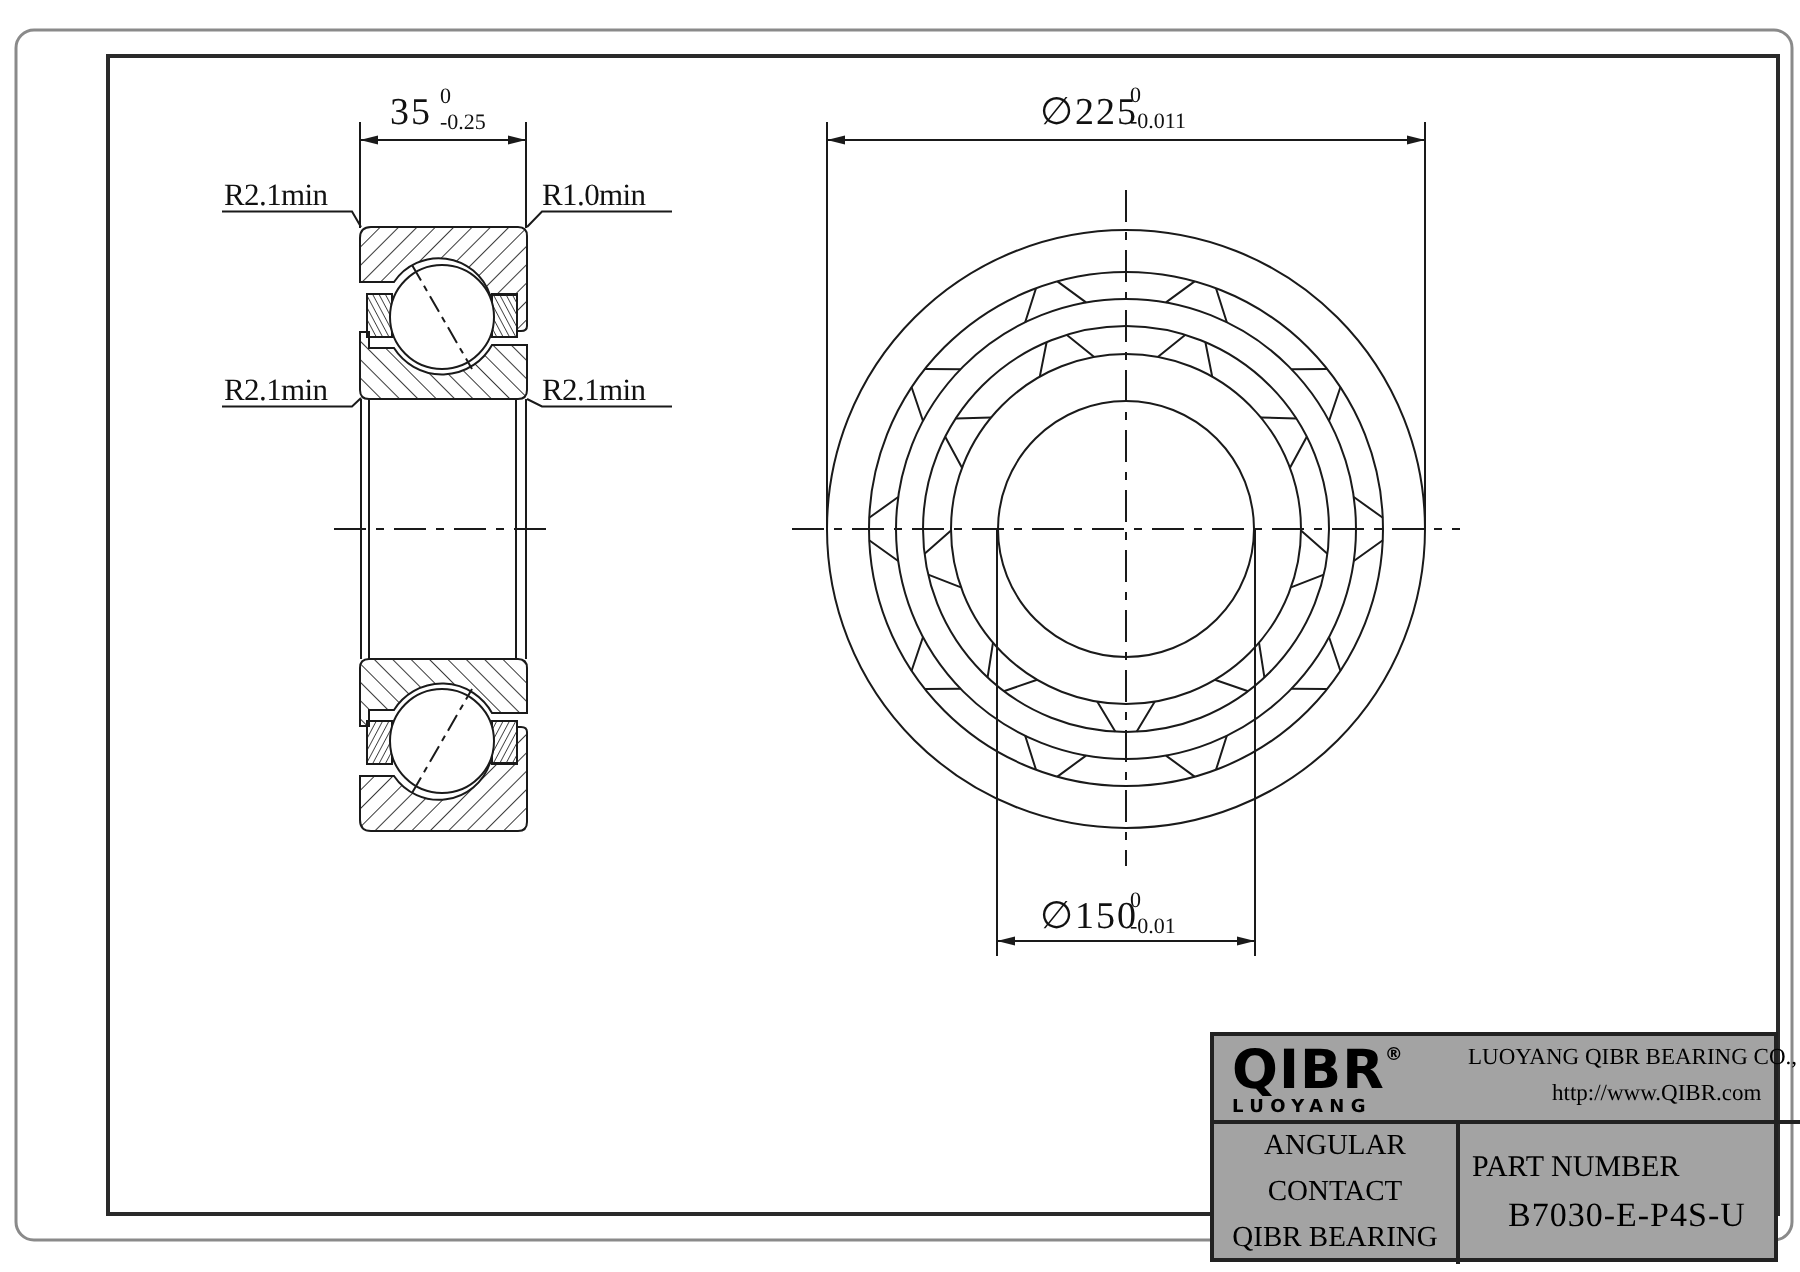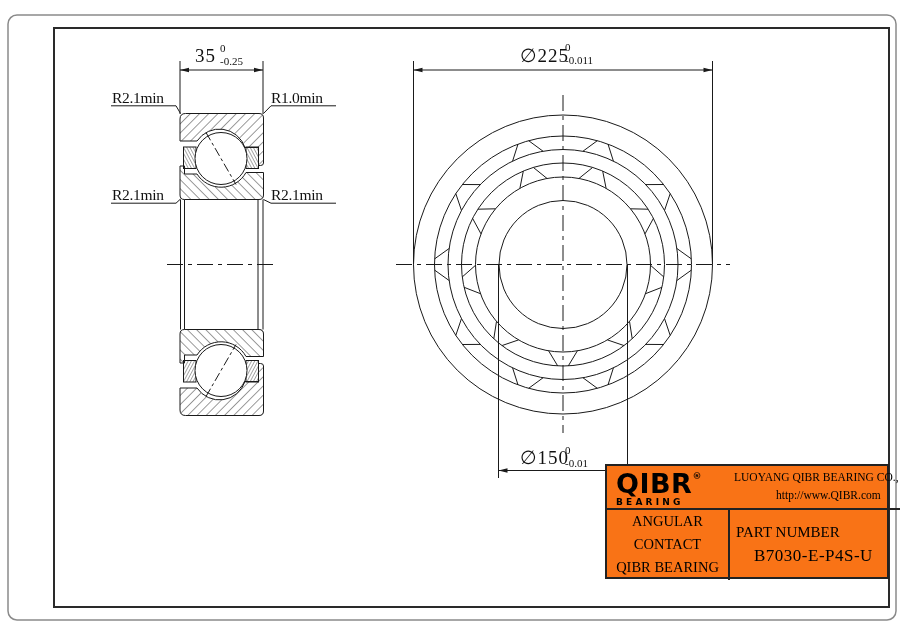--- a/index.html
+++ b/index.html
@@ -4,22 +4,22 @@
 <style>
   html,body{margin:0;padding:0;background:#fff;width:900px;height:636px;overflow:hidden;}
   .stage{position:relative;width:900px;height:636px;background:#fff;font-family:"Liberation Serif",serif;}
   svg{position:absolute;left:0;top:0;}
   svg text{fill:#111;font-family:"Liberation Serif",serif;}
   .dimtxt{font-size:19px;letter-spacing:1px;}
   .toltxt{font-size:11px;}
   .lbltxt{font-size:15.5px;letter-spacing:-0.3px;}
 
   
-  .titleblock{position:absolute;left:605px;top:464px;width:284px;height:115px;
-    border:2px solid #222;background:#f97316;box-sizing:border-box;display:grid;
+  .titleblock{position:absolute;left:605px;top:516px;width:284px;height:115px;
+    border:2px solid #222;background:#a3a3a3;box-sizing:border-box;display:grid;
     grid-template-rows:44px 1fr;}
   .tb-top{display:flex;border-bottom:2px solid #222;align-items:center;}
   .tb-logo{width:118px;padding-left:9px;line-height:1;position:relative;top:1px;}
   .tb-logo-main{font-family:"DejaVu Sans",sans-serif;font-weight:900;font-size:27px;
     letter-spacing:0.5px;color:#000;}
   .tb-logo-reg{font-family:"DejaVu Sans",sans-serif;font-size:9px;font-weight:700;
     vertical-align:14px;}
   .tb-logo-sub{font-family:"DejaVu Sans",sans-serif;font-weight:700;font-size:9px;
     letter-spacing:3.2px;margin-top:1px;color:#000;}
   .tb-company{flex:1;text-align:center;font-size:11.5px;line-height:1.55;
@@ -136,21 +136,21 @@
   <text class="toltxt" x="565" y="64">-0.011</text>
   <text class="dimtxt" x="520" y="464">∅150</text>
   <text class="toltxt" x="565" y="453.5">0</text>
   <text class="toltxt" x="565" y="466.5">-0.01</text>
 </svg>
 
 <div class="titleblock">
   <div class="tb-top">
     <div class="tb-logo">
       <span class="tb-logo-main">QIBR</span><span class="tb-logo-reg">®</span>
-      <div class="tb-logo-sub">BEARING</div>
+      <div class="tb-logo-sub">LUOYANG</div>
     </div>
     <div class="tb-company">
       <div>LUOYANG QIBR BEARING CO., LTD</div>
       <div>http://www.QIBR.com</div>
     </div>
   </div>
   <div class="tb-bottom">
     <div class="tb-product">
       <div>ANGULAR CONTACT</div>
       <div>QIBR BEARING</div>

